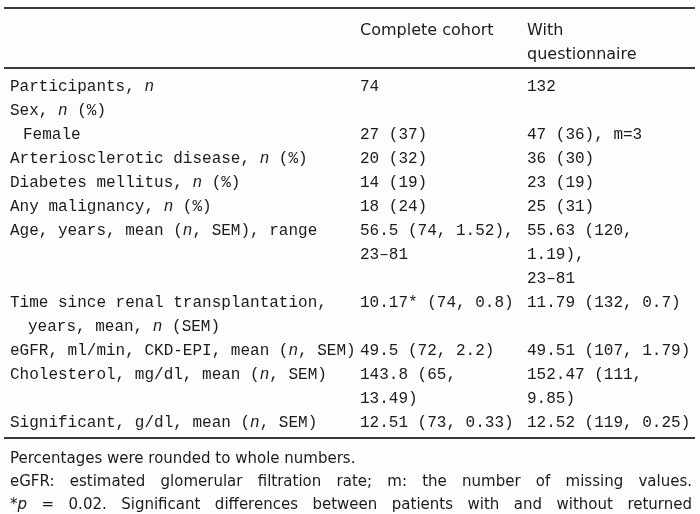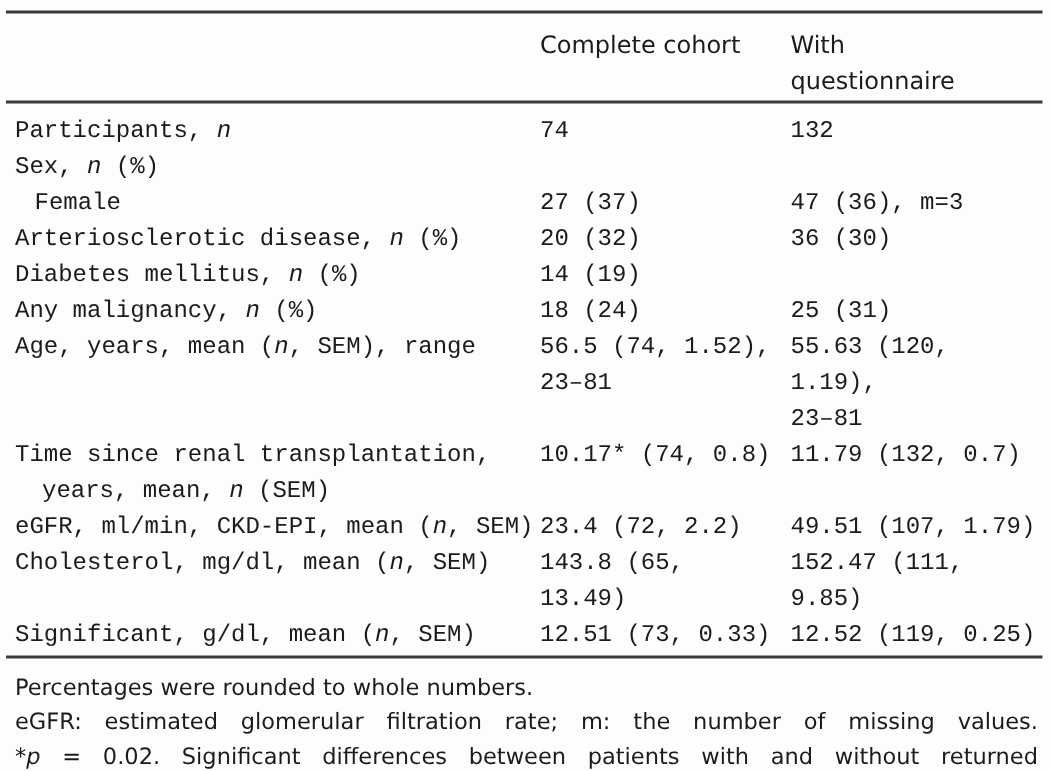--- a/index.html
+++ b/index.html
@@ -93,41 +93,42 @@
     <div class="cell val">47 (36), m=3</div>
   </div>
         <div class="trow">
     <div class="cell label"><span>Arteriosclerotic disease, </span><span class="it">n</span><span> (%)</span></div>
     <div class="cell val">20 (32)</div>
     <div class="cell val">36 (30)</div>
   </div>
         <div class="trow">
     <div class="cell label"><span>Diabetes mellitus, </span><span class="it">n</span><span> (%)</span></div>
     <div class="cell val">14 (19)</div>
+    <div class="cell val">23 (19)</div>
   </div>
         <div class="trow">
     <div class="cell label"><span>Any malignancy, </span><span class="it">n</span><span> (%)</span></div>
     <div class="cell val">18 (24)</div>
     <div class="cell val">25 (31)</div>
   </div>
         <div class="trow">
     <div class="cell label"><span>Age, years, mean (</span><span class="it">n</span><span>, SEM), range</span></div>
     <div class="cell val">56.5 (74, 1.52),
 23–81</div>
     <div class="cell val">55.63 (120, 1.19),
 23–81</div>
   </div>
         <div class="trow">
     <div class="cell label"><span>Time since renal transplantation, years, mean, </span><span class="it">n</span><span> (SEM)</span></div>
     <div class="cell val">10.17* (74, 0.8)</div>
     <div class="cell val">11.79 (132, 0.7)</div>
   </div>
         <div class="trow">
     <div class="cell label"><span>eGFR, ml/min, CKD-EPI, mean (</span><span class="it">n</span><span>, SEM)</span></div>
-    <div class="cell val">23.4 (72, 2.2)</div>
+    <div class="cell val">49.5 (72, 2.2)</div>
     <div class="cell val">49.51 (107, 1.79)</div>
   </div>
         <div class="trow">
     <div class="cell label"><span>Cholesterol, mg/dl, mean (</span><span class="it">n</span><span>, SEM)</span></div>
     <div class="cell val">143.8 (65, 13.49)</div>
     <div class="cell val">152.47 (111, 9.85)</div>
   </div>
         <div class="trow">
     <div class="cell label"><span>Significant, g/dl, mean (</span><span class="it">n</span><span>, SEM)</span></div>
     <div class="cell val">12.51 (73, 0.33)</div>

